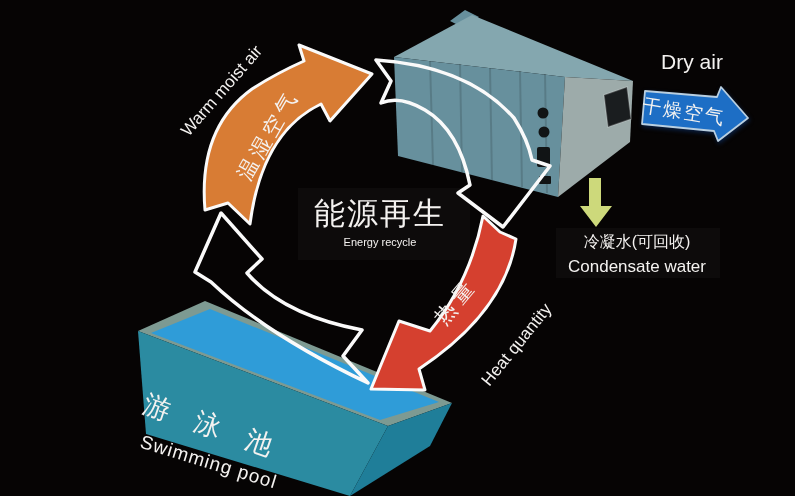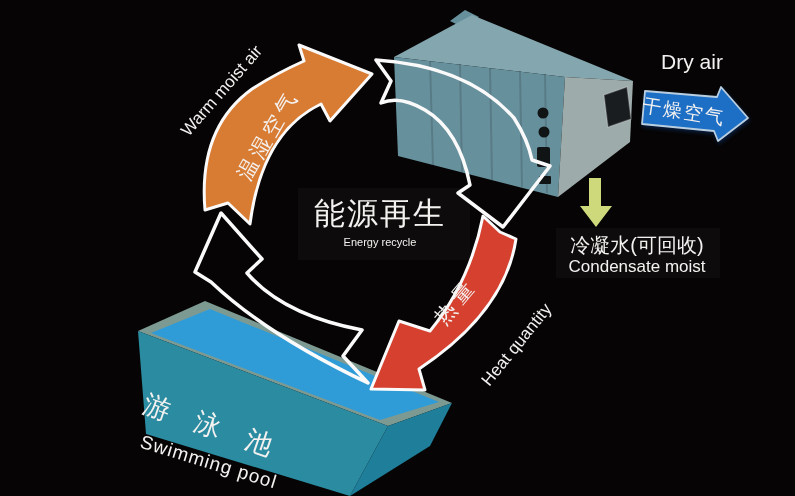--- a/index.html
+++ b/index.html
@@ -8,21 +8,21 @@
   #stage svg{position:absolute;left:0;top:0;}
   .txt{position:absolute;white-space:nowrap;color:#f4f2f0;}
   .ctr{text-align:center;}
   .halo{position:absolute;background:rgba(255,255,255,0.03);}
   .title-zh{font-size:31px;letter-spacing:2px;line-height:36px;}
   .title-en{font-size:11px;}
   .rot-warm{transform:rotate(-49deg);font-size:17px;}
   .rot-wenshi{transform:rotate(-60deg);font-size:21px;letter-spacing:4px;}
   .dryair-en{font-size:21px;}
   .rot-ganzao{transform:rotate(9deg);font-size:19px;letter-spacing:2px;}
-  .cond-zh{font-size:20px;}
+  .cond-zh{font-size:16px;}
   .cond-en{font-size:17px;}
   .rot-heat{transform:rotate(-51deg);font-size:17px;}
   .rot-reliang{transform:rotate(-50deg);font-size:21px;letter-spacing:6px;}
   .rot-poolzh{transform:rotate(19deg);transform-origin:0 0;font-size:27px;letter-spacing:27px;}
   .rot-poolen{transform:rotate(17deg);transform-origin:0 0;font-size:19px;letter-spacing:1px;}
   .bluearrow{filter:drop-shadow(1px 2px 2px rgba(10,35,75,0.9));}
 </style>
 </head>
 <body>
 
@@ -81,21 +81,21 @@
   <div class="txt title-zh ctr" style="left:285px;top:196px;width:190px;">能源再生</div>
 
   <div class="txt title-en ctr" style="left:285px;top:236px;width:190px;">Energy recycle</div>
 
   <div class="txt dryair-en ctr" style="left:652px;top:50px;width:80px;">Dry air</div>
 
   <div class="txt rot-ganzao ctr" style="left:629px;top:99px;width:110px;">干燥空气</div>
 
   <div class="txt cond-zh ctr" style="left:558px;top:232px;width:158px;">冷凝水(可回收)</div>
 
-  <div class="txt cond-en ctr" style="left:558px;top:257px;width:158px;">Condensate moist</div>
+  <div class="txt cond-en ctr" style="left:558px;top:257px;width:158px;">Condensate water</div>
 
   <div class="txt rot-reliang ctr" style="left:416px;top:287px;width:80px;">热量</div>
 
   <div class="txt rot-heat ctr" style="left:447px;top:335px;width:140px;">Heat quantity</div>
 
   <div class="txt rot-poolzh" style="left:150px;top:386px;">游泳池</div>
 
   <div class="txt rot-poolen" style="left:144px;top:431px;">Swimming pool</div>
 </div>
 

